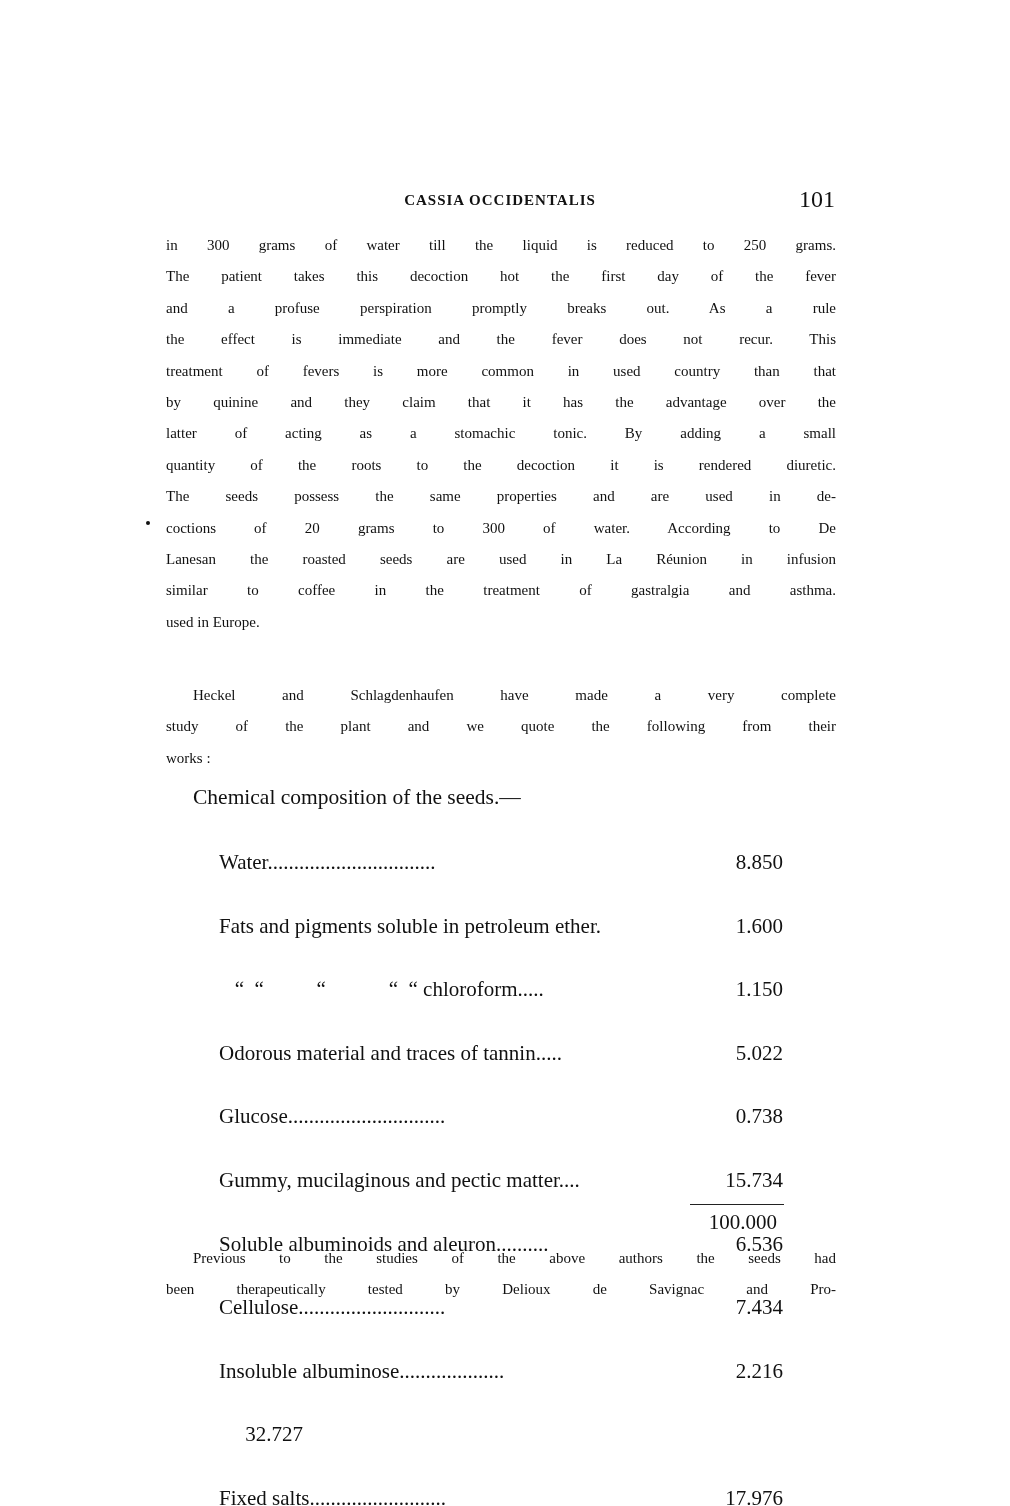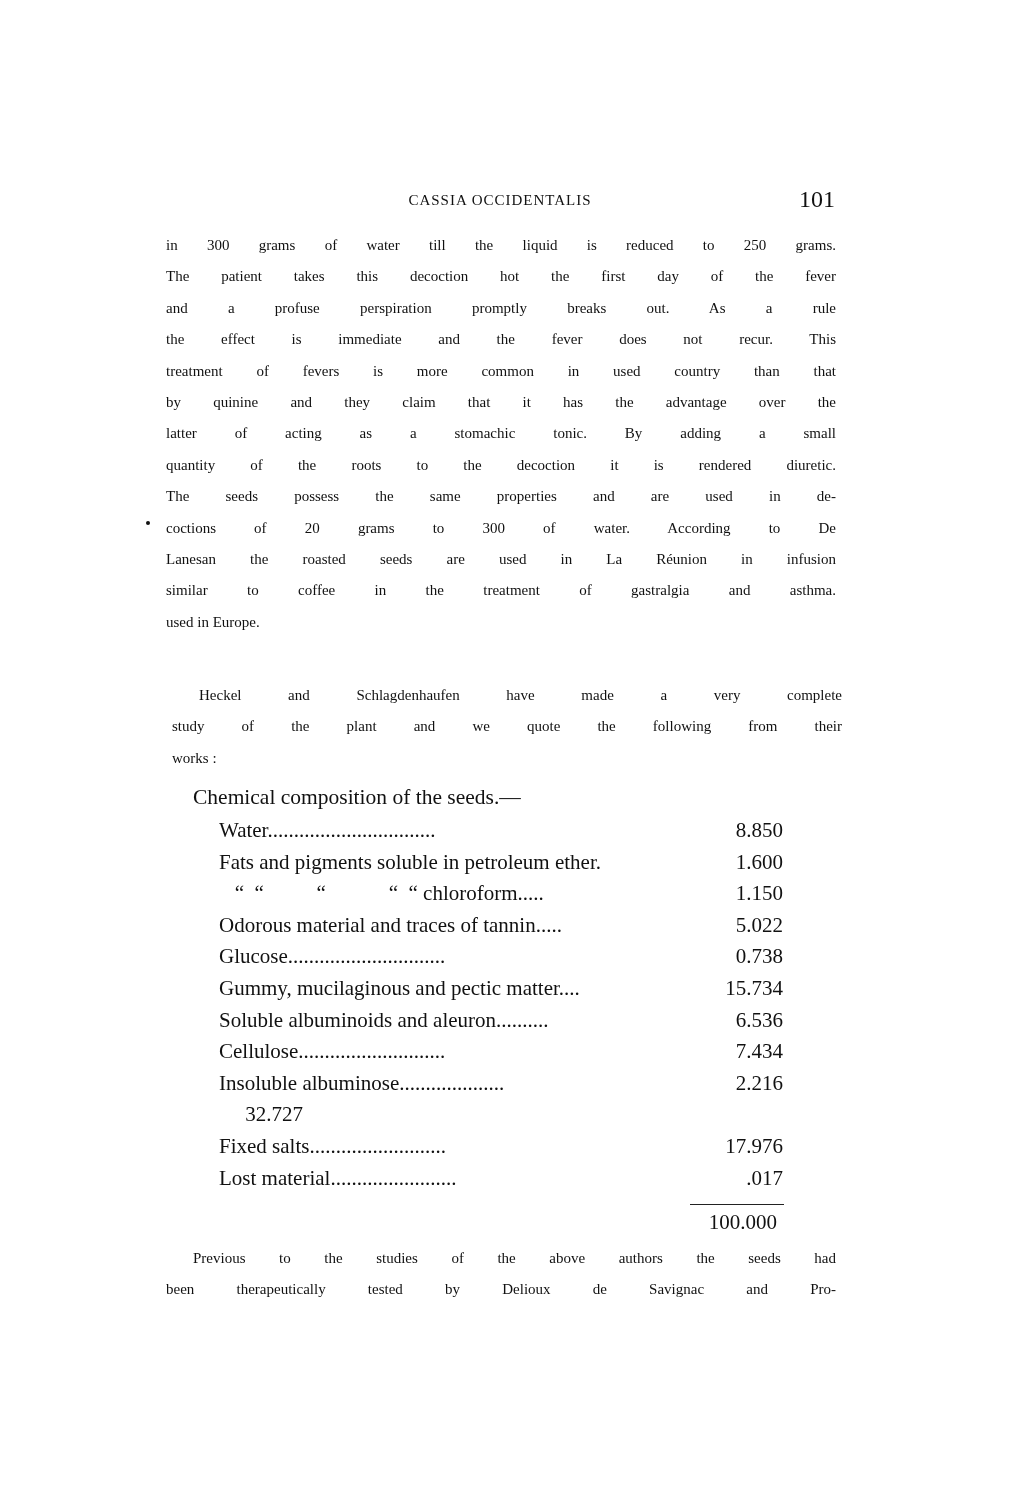--- a/index.html
+++ b/index.html
@@ -7,38 +7,39 @@
       width: 1010px; height: 1506px; position: relative; overflow: hidden;
       font-family: "Liberation Serif", "DejaVu Serif", serif; color: #111;
     }
     .header {
       position: absolute; top: 186px; left: 165px; width: 670px; height: 30px;
     }
     .running-title {
       position: absolute; left: 0; right: 0; top: 6px; text-align: center;
       font-size: 15px; letter-spacing: 1px; font-variant: small-caps;
       text-transform: uppercase;
+      font-weight: bold;
     }
     .page-number {
       position: absolute; right: 0; top: 0; font-size: 24px;
     }
     .body-text {
       position: absolute; left: 166px; width: 670px;
       font-size: 15px; line-height: 31.4px; text-align: justify;
     }
     .para1 { top: 230px; }
     .para1 .line, .para2 .line, .para4 .line { display: block; text-align: justify; text-align-last: justify; }
     .para1 .line.last, .para2 .line.last { text-align-last: left; }
-    .para2 { top: 680px; margin-left: 6px; }
+    .para2 { top: 680px; }
     .caption { position: absolute; left: 193px; top: 785px; font-size: 21.5px; }
     .table {
       position: absolute; left: 219px; top: 818px; width: 564px;
       font-size: 21px;
     }
-    .row { display: flex; height: 31.6px; align-items: baseline; }
+    .row { display: flex; height: 31.6px; align-items: baseline; margin-top: 32px; }
     .row .label { flex: 1; white-space: nowrap; overflow: hidden; }
     .row .value { width: 84px; text-align: right; }
     .total-rule {
       position: absolute; left: 471px; width: 94px; top: 386px;
       border-top: 1.5px solid #222;
     }
     .total-row {
       position: absolute; top: 392px; right: 6px; width: 120px; text-align: right;
     }
     .para4 { top: 1243px; }

